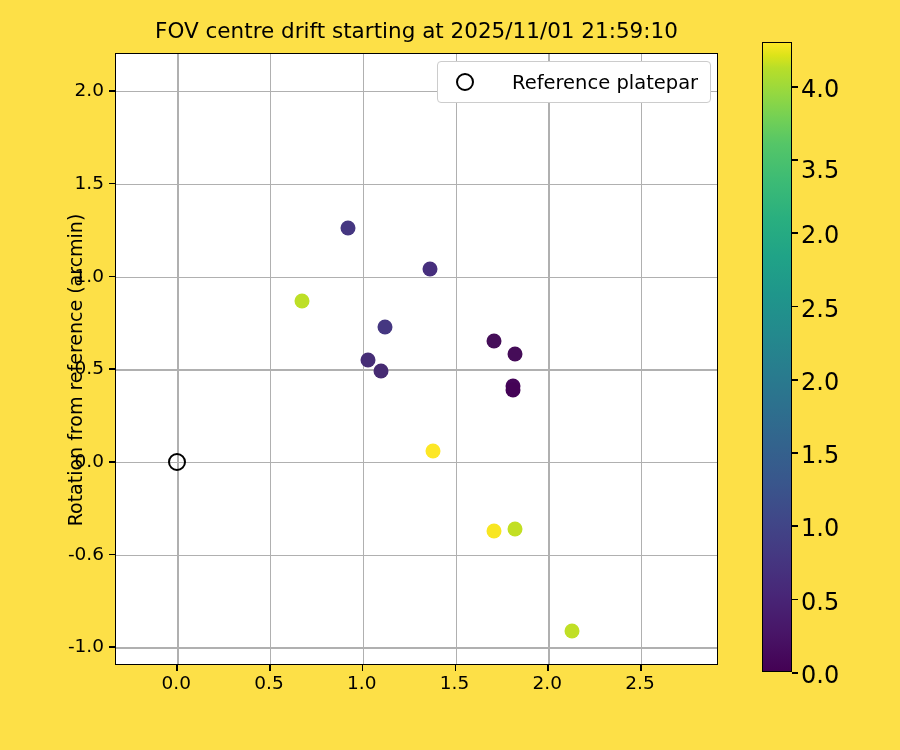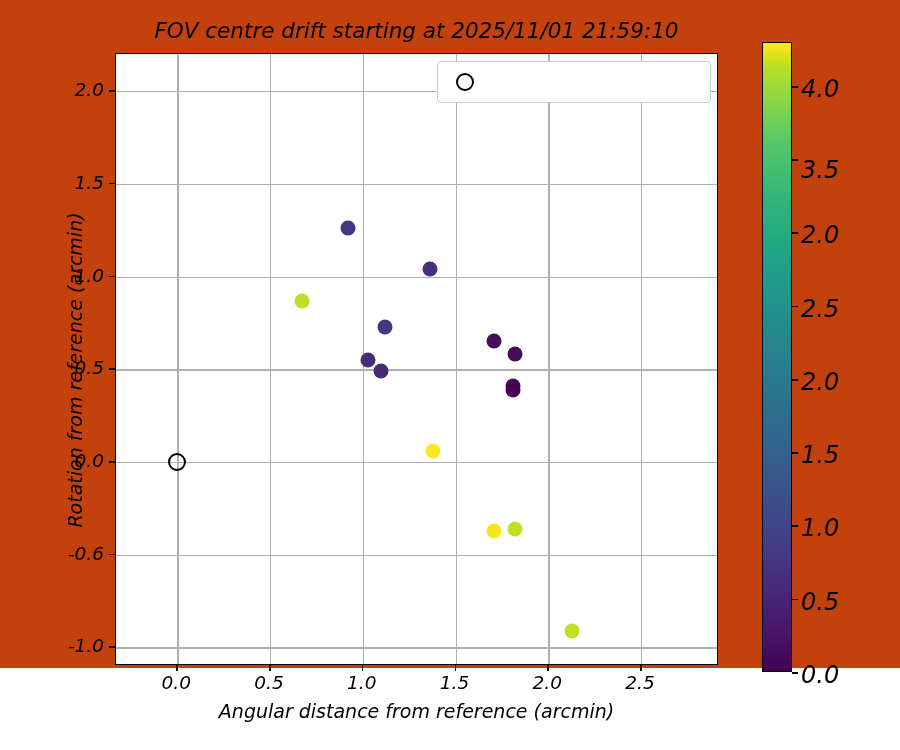--- a/index.html
+++ b/index.html
@@ -13,23 +13,22 @@
     position: relative;
     font-family: "DejaVu Sans", sans-serif;
     overflow: hidden;
     color: #000000;
   }
 
   
   #figure {
     position: absolute;
     left: 0; top: 0;
-    width: 900px; height: 668px;
-    background: #c2410c;
-    font-style: italic;
+    width: 900px; height: 750px;
+    background: #fde047;
   }
 
   
   #chart-title {
     position: absolute;
     left: 115px;
     top: 18px;
     width: 603px;
     text-align: center;
     font-size: 21.5px;
@@ -276,25 +275,25 @@
       <div class="ytick-mark" style="top: 368.273px;"></div>
       <div class="ytick-label" style="top: 368.273px;">0.5</div>
       <div class="ytick-mark" style="top: 275.545px;"></div>
       <div class="ytick-label" style="top: 275.545px;">1.0</div>
       <div class="ytick-mark" style="top: 182.818px;"></div>
       <div class="ytick-label" style="top: 182.818px;">1.5</div>
       <div class="ytick-mark" style="top: 90.0909px;"></div>
       <div class="ytick-label" style="top: 90.0909px;">2.0</div>
     </div>
 
-  <div id="xlabel">Angular distance from reference (arcmin)</div>
   <div id="ylabel">Rotation from reference (arcmin)</div>
 
   <div id="legend">
     <span id="legend-marker"></span>
+    <span id="legend-label">Reference platepar</span>
   </div>
 
   <div id="colorbar"></div>
   <div id="cbticks-layer">
       <div class="cbtick-mark" style="top: 672px;"></div>
       <div class="cbtick-label" style="top: 672px;">0.0</div>
       <div class="cbtick-mark" style="top: 598.744px;"></div>
       <div class="cbtick-label" style="top: 598.744px;">0.5</div>
       <div class="cbtick-mark" style="top: 525.488px;"></div>
       <div class="cbtick-label" style="top: 525.488px;">1.0</div>

